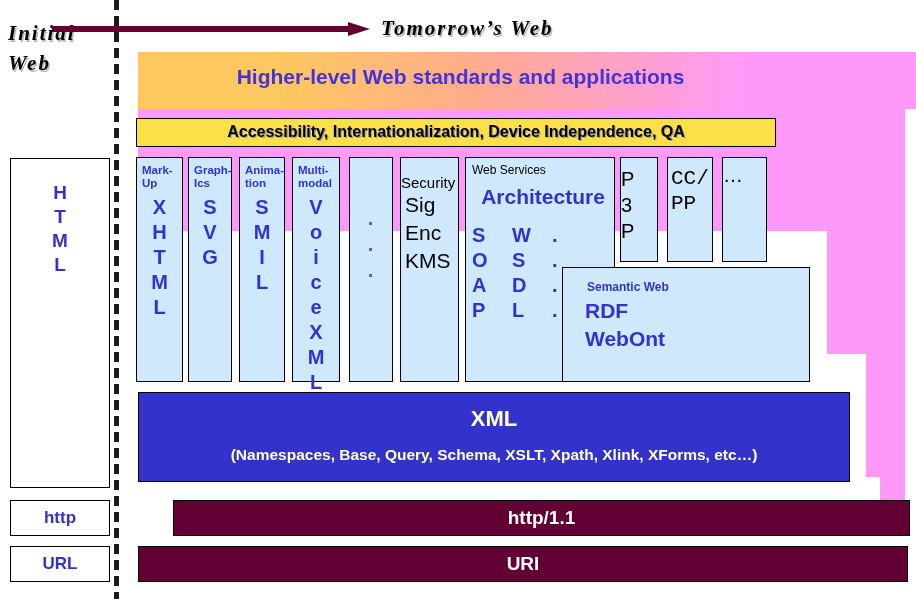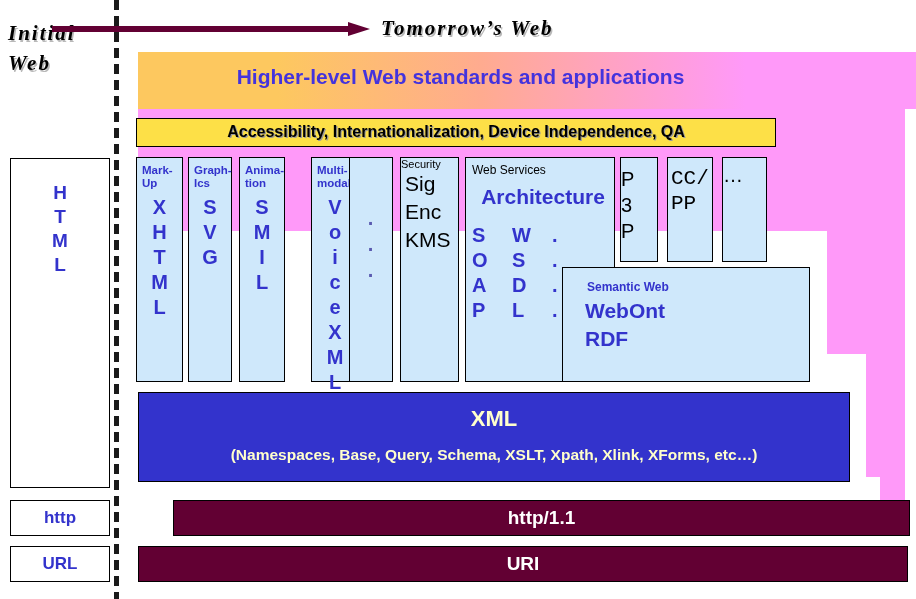--- a/index.html
+++ b/index.html
@@ -51,21 +51,21 @@
   .tcol .cap{font-size:11.5px;font-weight:bold;color:#3333cc;line-height:12.5px;
       padding:6px 0 0 5px;}
   .tcol .body{font-size:20px;font-weight:bold;color:#3333cc;text-align:center;
       line-height:24px;margin-top:6px;}
   .tcol .body.stack{line-height:25px;}
   .dots{font-size:20px;font-weight:bold;color:#5a5ab0;text-align:center;
       line-height:26px;padding-top:52px;}
 
   
   #col-security{left:400px;top:157px;width:59px;height:225px;}
-  #col-security .cap{font-size:11px;}
+  #col-security .cap{font-size:15px;margin-top:16px;}
   #col-security .body{font-size:21px;line-height:28px;text-align:left;padding-left:4px;}
 
   
   #col-ws{left:465px;top:157px;width:150px;height:225px;}
   #col-ws .cap{font-size:12px;padding:5px 0 0 6px;}
   #col-ws .arch{font-size:21px;font-weight:bold;color:#3333cc;padding:8px 0 0 6px;
       white-space:nowrap;text-align:center;}
   #col-ws .grid{display:flex;padding:14px 0 0 6px;font-size:20px;font-weight:bold;
       color:#3333cc;line-height:25px;}
   #col-ws .grid div{width:40px;}
@@ -168,21 +168,21 @@
       <div>Anima-</div>
       <div>tion</div>
     </div>
   <div class="body stack">
       <div>S</div>
       <div>M</div>
       <div>I</div>
       <div>L</div>
     </div>
 </div>
-<div class="abs lbox tcol" id="col-3" style="left:292px;width:48px;margin-left:19px;">
+<div class="abs lbox tcol" id="col-3" style="left:292px;width:48px;">
   <div class="cap">
       <div>Multi-</div>
       <div>modal</div>
     </div>
   <div class="body stack">
       <div>V</div>
       <div>o</div>
       <div>i</div>
       <div>c</div>
       <div>e</div>
@@ -246,22 +246,22 @@
       <div>PP</div>
     </div>
 </div>
 <div class="abs lbox" id="col-etc">
   <div class="body">…</div>
 </div>
 
 <div class="abs lbox" id="box-semweb">
   <div class="cap">Semantic Web</div>
   <div class="body">
+      <div>RDF</div>
       <div>WebOnt</div>
-      <div>RDF</div>
     </div>
 </div>
 
 <div class="abs" id="band-xml">
   <div class="title">XML</div>
   <div class="sub">(Namespaces, Base, Query, Schema, XSLT, Xpath, Xlink, XForms, etc…)</div>
 </div>
 
 <div class="abs" id="band-http">
   <div class="pband-t">http/1.1</div>

